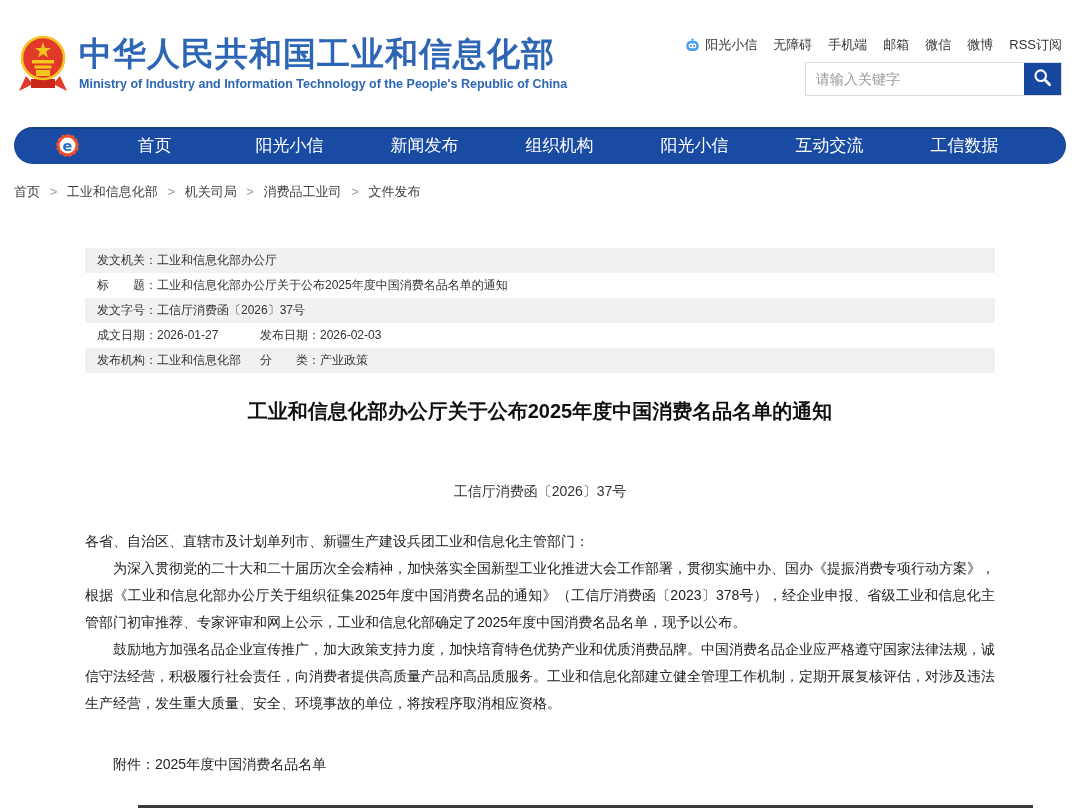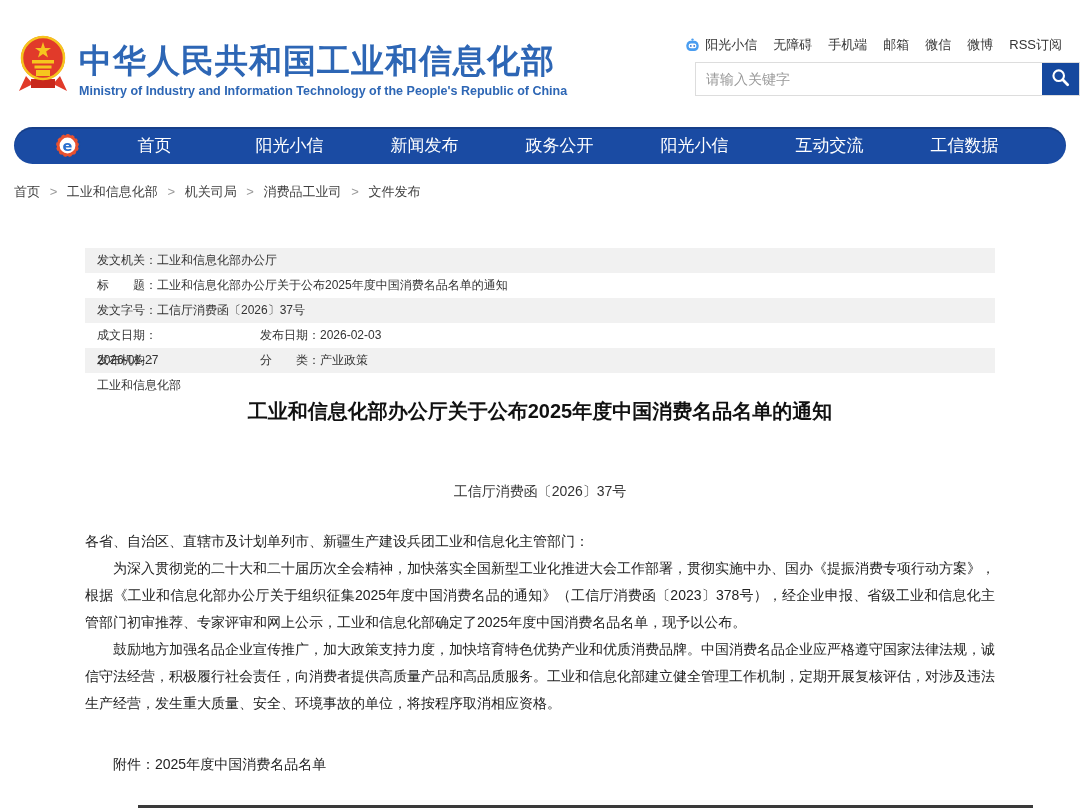--- a/index.html
+++ b/index.html
@@ -7,32 +7,32 @@
     font-family:"Liberation Sans","DejaVu Sans",sans-serif; }
   body { position:relative; }
 
   
   .top-line { position:absolute; left:530px; top:0; width:550px; height:2px; background:#7ab1f0; }
   .top-pill { position:absolute; left:985px; top:0; width:50px; height:9px; background:#2f86f6;
     border-radius:0 0 7px 7px; }
 
   
   .header { position:relative; width:1080px; height:125px; background:#fff; }
-  .brand { position:absolute; left:18px; top:34px; display:flex; align-items:flex-end; cursor:pointer; }
+  .brand { position:absolute; left:18px; top:34px; display:flex; align-items:flex-start; cursor:pointer; }
   .brand-text { margin-left:11px; }
   .site-title { color:#2d66b5; font-size:33px; font-weight:bold; letter-spacing:1px; line-height:40px; }
   .site-sub { color:#2d66b5; font-size:12.5px; font-weight:bold; margin-top:3px; }
 
   .quick-links { position:absolute; right:18px; top:36px; display:flex; align-items:center;
     font-size:13px; color:#333; }
   .quick-links .ql { margin-left:16px; cursor:pointer; display:flex; align-items:center;justify-content:space-between; }
   .quick-links .ql:first-child { margin-left:0; }
   .ql-icon { margin-right:4px; display:inline-flex; }
 
-  .searchbox { position:absolute; right:0; top:62px; width:385px; height:34px;
+  .searchbox { position:absolute; right:18px; top:62px; width:257px; height:34px;
     border:1px solid #ddd; display:flex; background:#fff; }
   .search-input { flex:1; border:0; outline:none; padding:0 10px; font-size:14px; color:#333;
     font-family:inherit; }
   .search-input::placeholder { color:#999; }
   .search-btn { width:37px; height:100%; background:#15489e; border:0; cursor:pointer;
     display:flex; align-items:center; justify-content:center; }
 
   
   .nav { position:absolute; left:14px; top:127px; width:1052px; height:37px; background:#1a4ba3;
     border-radius:19px; display:flex; align-items:center; padding:0 34px 0 40px;
@@ -43,21 +43,21 @@
   
   .breadcrumb { position:absolute; left:14px; top:183px; font-size:13px; color:#404040; }
   .crumb { cursor:pointer; }
   .crumb-sep { color:#9a9a9a; margin:0 6px; }
 
   
   .meta { position:absolute; left:85px; top:248px; width:910px; font-size:12px; color:#333; }
   .meta-row { display:flex; height:25px; line-height:25px; }
   .meta-row.gray { background:#f1f1f1; }
   .meta-cell { display:flex; padding-left:12px; }
-  .meta-cell.col1 { width:163px;flex-direction:column; }
+  .meta-cell.col1 { width:163px; }
   .meta-label { white-space:pre; }
   .meta-value { white-space:pre; }
 
   
   .doc-title { position:absolute; left:85px; top:398px; width:910px; text-align:center;
     font-size:20px; font-weight:bold; color:#111; }
   .doc-number { position:absolute; left:85px; top:483px; width:910px; text-align:center;
     font-size:14px; color:#333; }
   .doc-body { position:absolute; left:85px; top:528px; width:910px; font-size:14px; color:#222;
     line-height:27px; text-align:justify; }
@@ -145,21 +145,21 @@
     <svg width="27" height="27" viewBox="0 0 26 26">
       <circle cx="13" cy="13" r="11" fill="#e8512f"></circle>
       <circle cx="13" cy="13" r="11.5" fill="none" stroke="#1a4ba3" stroke-width="2.6" stroke-dasharray="2.2 3.4"></circle>
       <circle cx="13" cy="13" r="7.6" fill="#fff"></circle>
       <text x="13" y="18.2" font-size="14" font-weight="bold" fill="#2a6fce" text-anchor="middle" font-family="'DejaVu Sans',sans-serif">e</text>
     </svg>
   </span>
   <span class="nav-item">首页</span>
   <span class="nav-item">阳光小信</span>
   <span class="nav-item">新闻发布</span>
-  <span class="nav-item">政务公开</span>
+  <span class="nav-item">组织机构</span>
   <span class="nav-item">阳光小信</span>
   <span class="nav-item">互动交流</span>
   <span class="nav-item">工信数据</span>
 </div>
 
 <div class="breadcrumb">
   <span class="crumb">首页</span>
   <span class="crumb-sep">&gt;</span>
   <span class="crumb">工业和信息化部</span>
   <span class="crumb-sep">&gt;</span>

